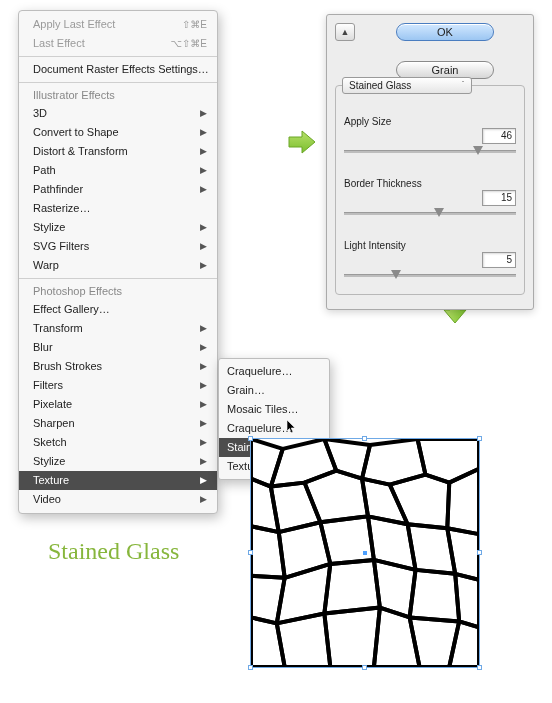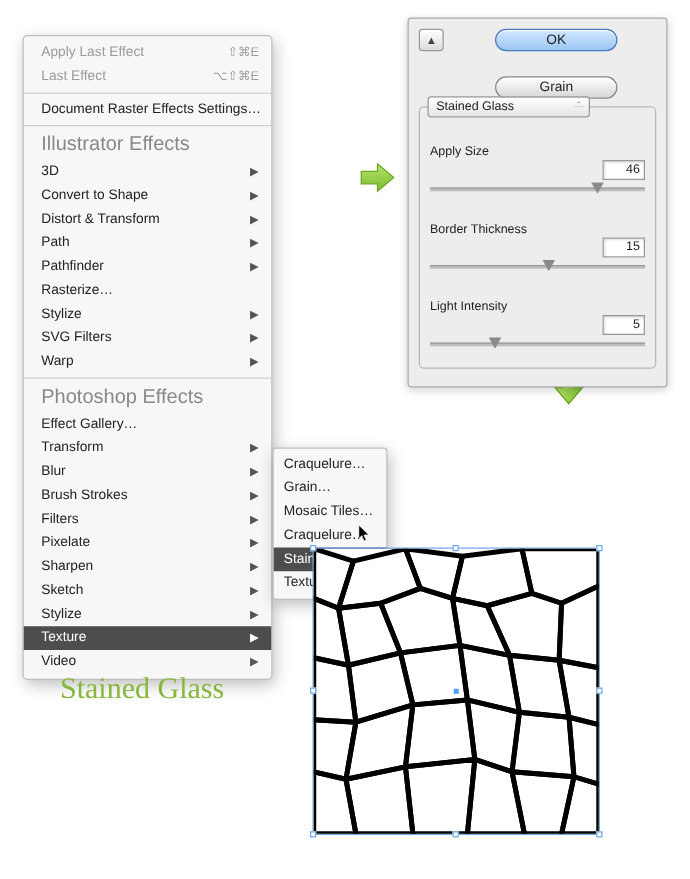--- a/index.html
+++ b/index.html
@@ -11,60 +11,60 @@
     font-family: "Lucida Grande", "Helvetica Neue", Arial, sans-serif;
     font-size: 11px;
     color: #222;
     position: relative;
   }
 
   
   .menu {
     position: absolute;
     left: 18px;
-    top: 28px;
+    top: 10px;
     width: 200px;
     background: #f7f7f7;
     border: 1px solid #bdbdbd;
     border-radius: 4px;
     box-shadow: 2px 4px 12px rgba(0,0,0,.25);
     padding: 4px 0;
   }
   .menu-row {
     display: flex;
     align-items: center;
     justify-content: space-between;
     padding: 2px 10px 2px 14px;
     white-space: nowrap;
     line-height: 15px;
   }
   .menu-row.disabled { color: #9a9a9a; }
   .menu-sep { height: 1px; background: #cfcfcf; margin: 3px 0; }
   .menu-header {
     color: #888;
     padding: 3px 10px 3px 14px;
-    font-size: 16px;
+    font-size: 11px;
   }
   .menu-row .arrow {
     font-size: 9px;
     color: #555;
   }
   .menu-row.highlight {
     background: #4d4d4d;
     color: #fff;
   }
   .menu-row.highlight .arrow { color:#fff; }
   .menu-row .shortcut { color:#9a9a9a; font-size:10px; }
 
   
   .submenu {
     position: absolute;
     left: 218px;
     top: 358px;
-    width: 92px;
+    width: 112px;
     background: #f7f7f7;
     border: 1px solid #bdbdbd;
     border-radius: 3px;
     box-shadow: 2px 4px 12px rgba(0,0,0,.25);
     padding: 3px 0;
   }
   .submenu .menu-row { padding: 2px 8px; }
 
   
   .big-arrow {

